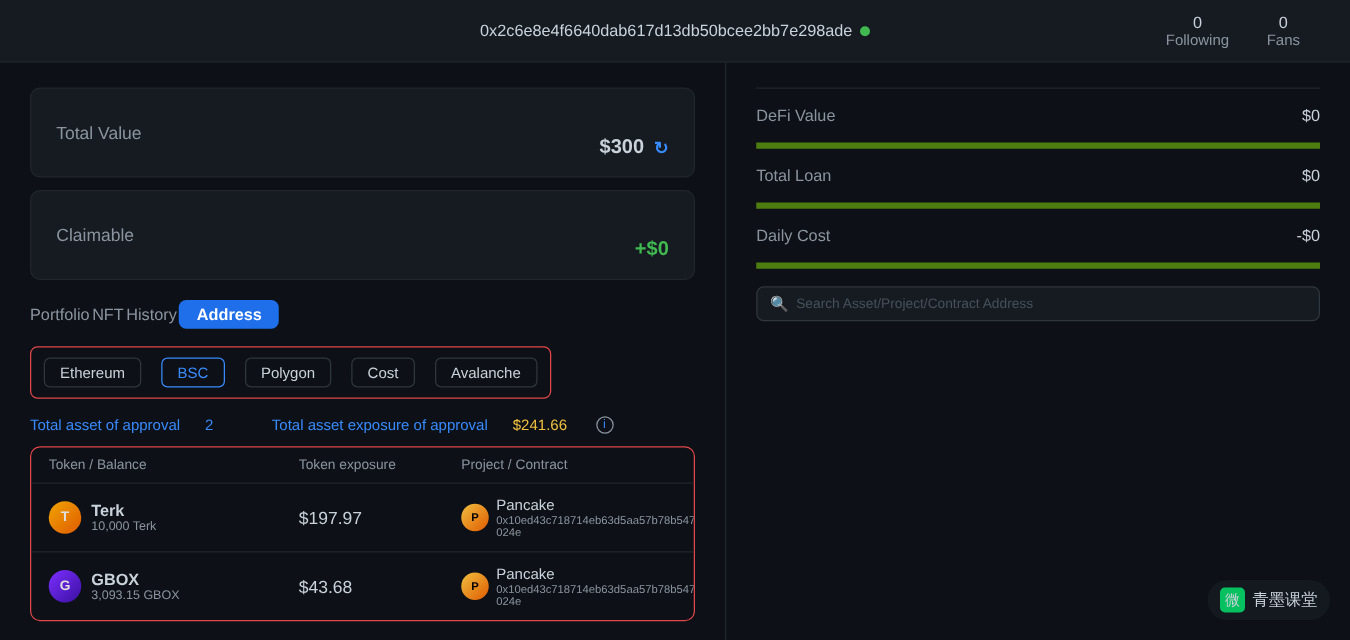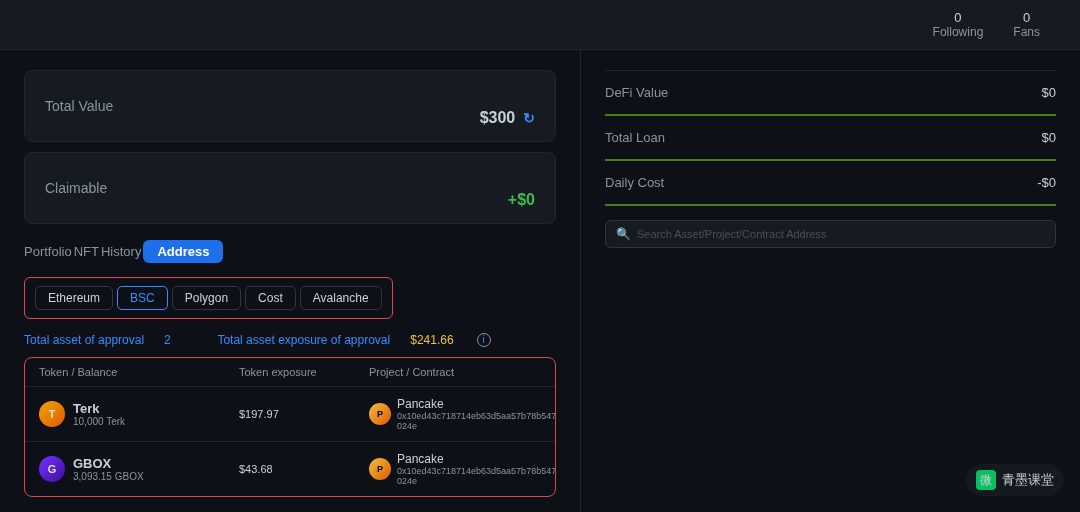--- a/index.html
+++ b/index.html
@@ -114,21 +114,21 @@
       background: #1f6feb;
       color: #fff;
       padding: 4px 14px;
       border-radius: 6px;
       font-weight: 600;
     }
 
     
     .chain-buttons {
       display: flex;
-      gap: 4px;
+      gap: 16px;
       margin-bottom: 14px;
       border: 1px solid #e0474a;
       border-radius: 6px;
       padding: 8px 10px;
       width: fit-content;
     }
     .chain-btn {
       padding: 4px 12px;
       border-radius: 5px;
       font-size: 12px;
@@ -207,21 +207,21 @@
     .token-name {
       font-size: 13px;
       font-weight: 600;
       color: #c9d1d9;
     }
     .token-balance {
       font-size: 10px;
       color: #8b949e;
     }
     .token-exposure {
-      font-size: 11px;
+      font-size: 14px;
       color: #c9d1d9;
     }
     .project-cell {
       display: flex;
       align-items: center;
       gap: 6px;
     }
     .project-icon {
       width: 22px; height: 22px;
       border-radius: 50%;
@@ -246,21 +246,21 @@
     .right-panel {
       flex: 1;
       padding: 20px 24px;
       border-left: 1px solid #21262d;
     }
     .info-card {
       display: flex;
       justify-content: space-between;
       align-items: center;
       padding: 14px 0;
-      border-bottom: 2px solid #4d7c0f;
+      border-bottom: 5px solid #4d7c0f;
       font-size: 13px;
     }
     .info-card:first-child { border-top: 1px solid #21262d; }
     .info-card-label { color: #8b949e; }
     .info-card-value { color: #c9d1d9; }
 
     
     .search-bar {
       margin-top: 14px;
       display: flex;
@@ -304,20 +304,24 @@
       background: #07c160;
       border-radius: 4px;
       display: flex; align-items: center; justify-content: center;
       font-size: 12px;
     }
   </style>
 </head>
 <body>
 
 <div class="header">
+  <div class="wallet-address">
+    <span>0x2c6e8e4f6640dab617d13db50bcee2bb7e298ade</span>
+    <span class="wallet-dot"></span>
+  </div>
   <div class="header-right">
     <div class="header-stat">
       <span class="count">0</span>
       <span>Following</span>
     </div>
     <div class="header-stat">
       <span class="count">0</span>
       <span>Fans</span>
     </div>
   </div>

